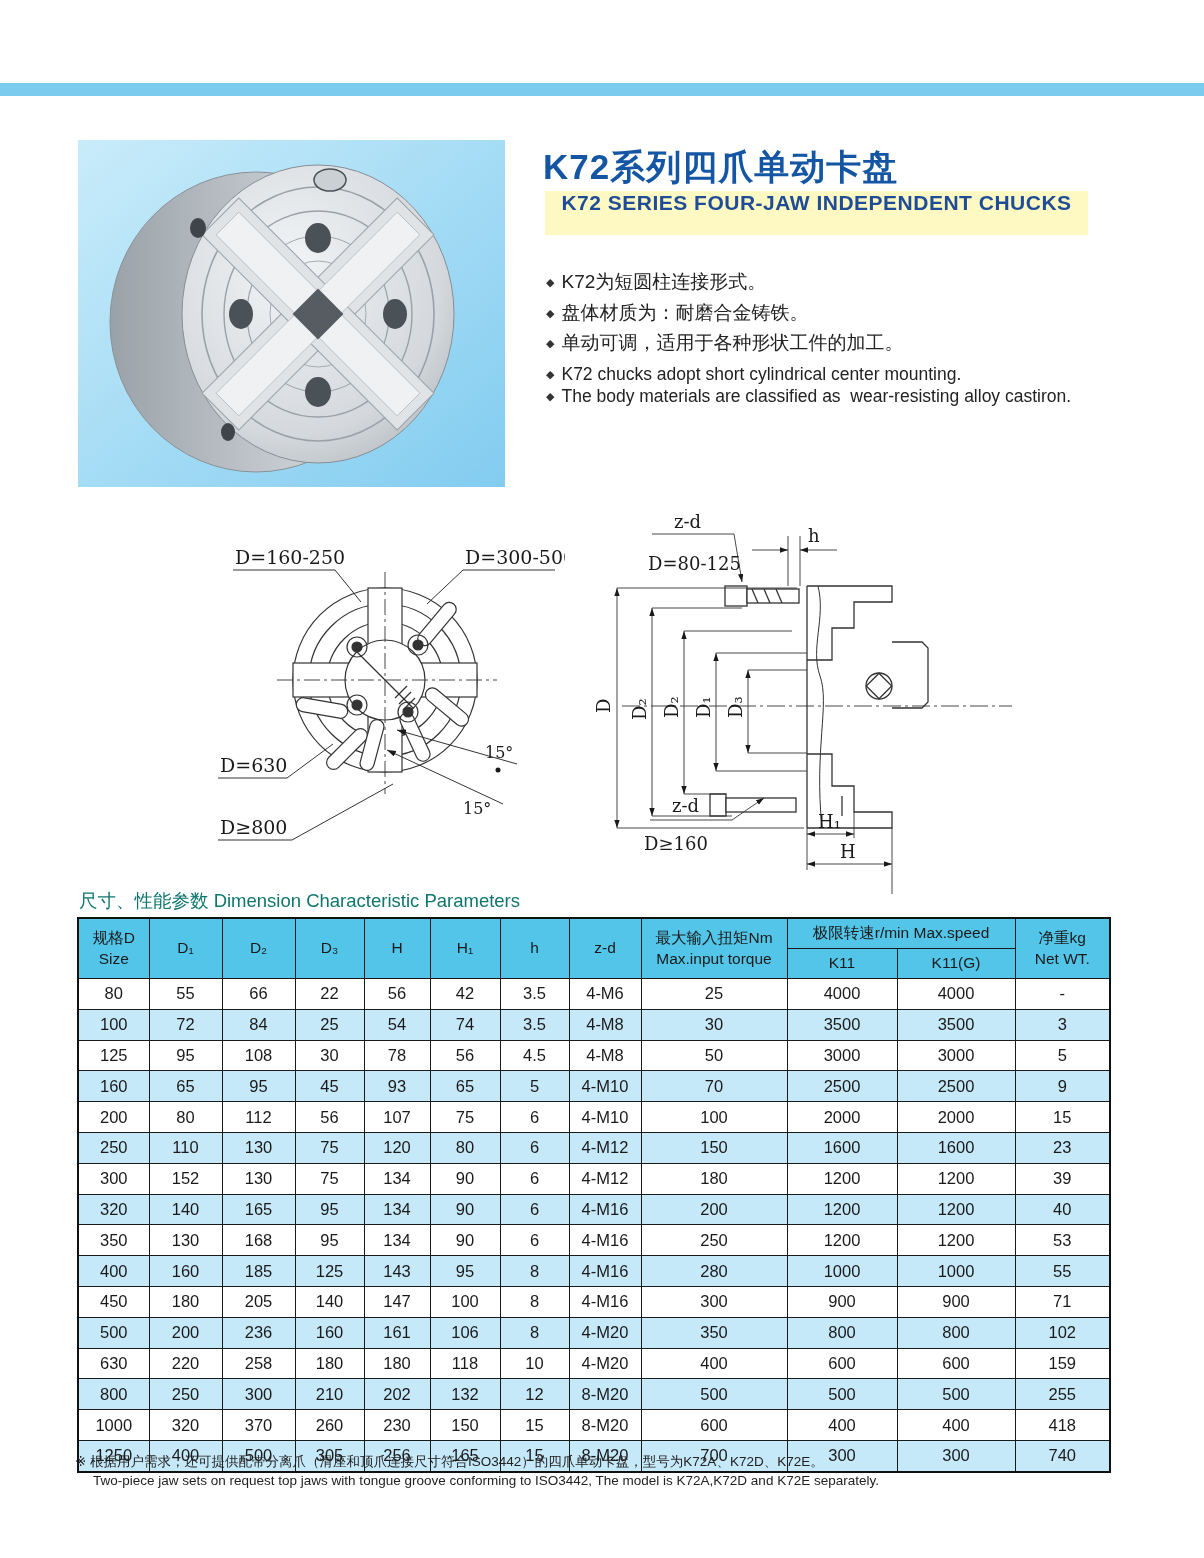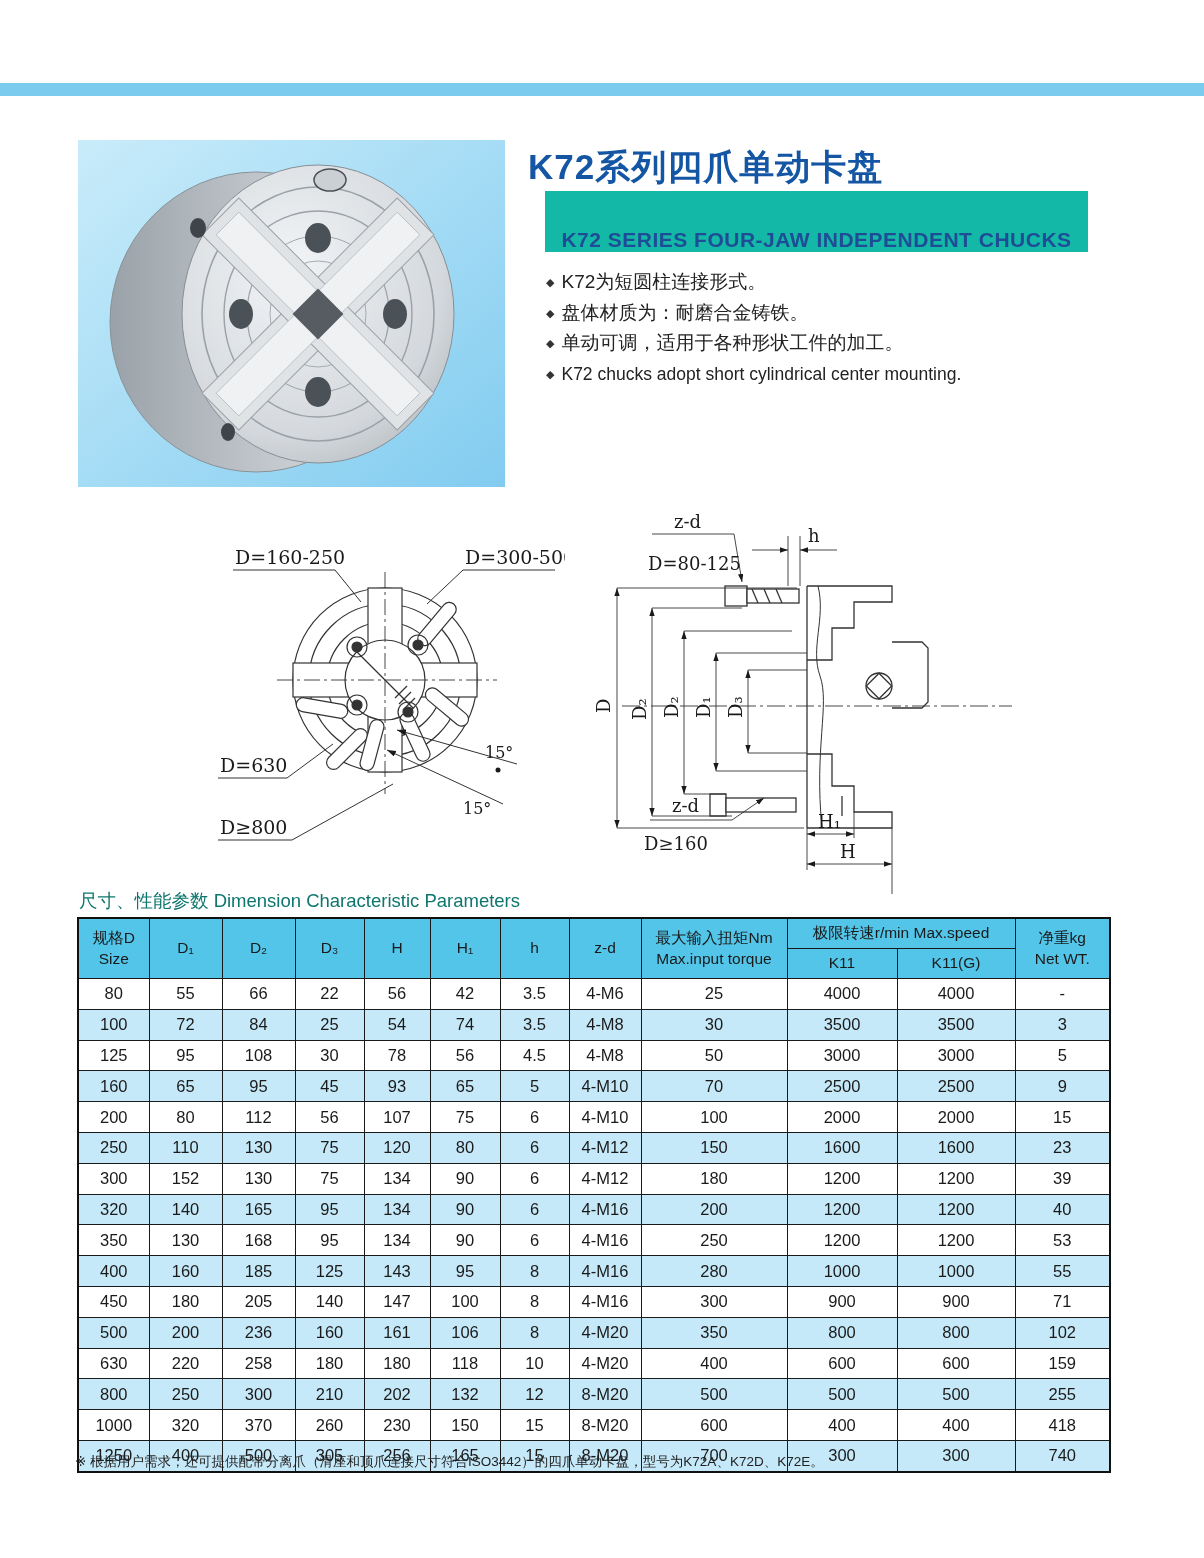--- a/index.html
+++ b/index.html
@@ -1,22 +1,22 @@
 <!DOCTYPE html>
 <html><head>
 <meta charset="utf-8">
 <style>
   html,body{margin:0;padding:0;background:#ffffff;}
   body{width:1204px;height:1558px;position:relative;overflow:hidden;
        font-family:"Liberation Sans","DejaVu Sans",sans-serif;color:#1a1a1a;}
   .abs{position:absolute;}
   .topbar{left:0;top:83px;width:1204px;height:13px;background:#7BCBEF;}
   .photo{left:78px;top:140px;width:427px;height:347px;}
-  .page-title{left:528px;top:144px;font-size:35px;font-weight:bold;color:#1456A3;letter-spacing:1px;white-space:nowrap;}
-  .banner{left:545px;top:191px;width:543px;height:61px;background:#14b8a6;display:flex;align-items:flex-end;justify-content:center;}
+  .page-title{left:543px;top:144px;font-size:35px;font-weight:bold;color:#1456A3;letter-spacing:1px;white-space:nowrap;}
+  .banner{left:545px;top:191px;width:543px;height:44px;background:#fef9c3;display:flex;align-items:flex-start;justify-content:center;}
   .banner span{font-size:21px;font-weight:bold;color:#1E4C96;letter-spacing:.5px;}
   .zh-bullets{left:546px;top:267px;font-size:19px;line-height:29.5px;color:#222;}
   .en-bullets{left:546px;top:363px;width:566px;font-size:17.5px;line-height:22px;color:#222;}
   .blt{display:inline-block;font-size:11px;vertical-align:2px;margin-right:7px;color:#333;}
   .en-txt{white-space:pre-wrap;}
   .en-li{margin-bottom:0;}
   .diag{left:0;top:0;}
   .diag text{font-family:"DejaVu Serif","Liberation Serif",serif;fill:#1a1a1a;}
   .tbl-title{left:79px;top:888px;font-size:18.5px;color:#0f766e;}
   table.params{position:absolute;left:77px;top:917px;width:1032px;border-collapse:collapse;table-layout:fixed;
@@ -85,20 +85,21 @@
 </div>
 
 <div class="abs zh-bullets">
   <div class="zh-li"><span class="blt">◆</span><span>K72为短圆柱连接形式。</span></div>
   <div class="zh-li"><span class="blt">◆</span><span>盘体材质为：耐磨合金铸铁。</span></div>
   <div class="zh-li"><span class="blt">◆</span><span>单动可调，适用于各种形状工件的加工。</span></div>
 </div>
 
 <div class="abs en-bullets">
   <div class="en-li"><span class="blt">◆</span><span class="en-txt">K72 chucks adopt short cylindrical center mounting.</span></div>
+  <div class="en-li"><span class="blt">◆</span><span class="en-txt">The body materials are classified as  wear-resisting alloy castiron.</span></div>
 </div>
 
 <svg class="abs diag" style="left:85px;top:502px;" width="480" height="392" viewBox="0 0 480 392" xmlns="http://www.w3.org/2000/svg">
   <defs>
     <marker id="arF" markerWidth="10" markerHeight="8" refX="9" refY="3" orient="auto-start-reverse">
       <path d="M0,0 L9,3 L0,6 z" fill="#1a1a1a"></path>
     </marker>
   </defs>
   <g stroke="#333" stroke-width="1.2" fill="none">
     <circle cx="300" cy="178" r="92"></circle>
@@ -503,13 +504,14 @@
         <td>700</td>
         <td>300</td>
         <td>300</td>
         <td>740</td>
       </tr>
     </tbody>
 </table>
 
 <div class="abs footnote">
   <div class="fn-zh">※ 根据用户需求，还可提供配带分离爪（滑座和顶爪连接尺寸符合ISO3442）的四爪单动卡盘，型号为K72A、K72D、K72E。</div>
+  <div class="fn-en">Two-piece jaw sets on request top jaws with tongue groove conforming to ISO3442, The model is K72A,K72D and K72E separately.</div>
 </div>
 
 </body></html>

